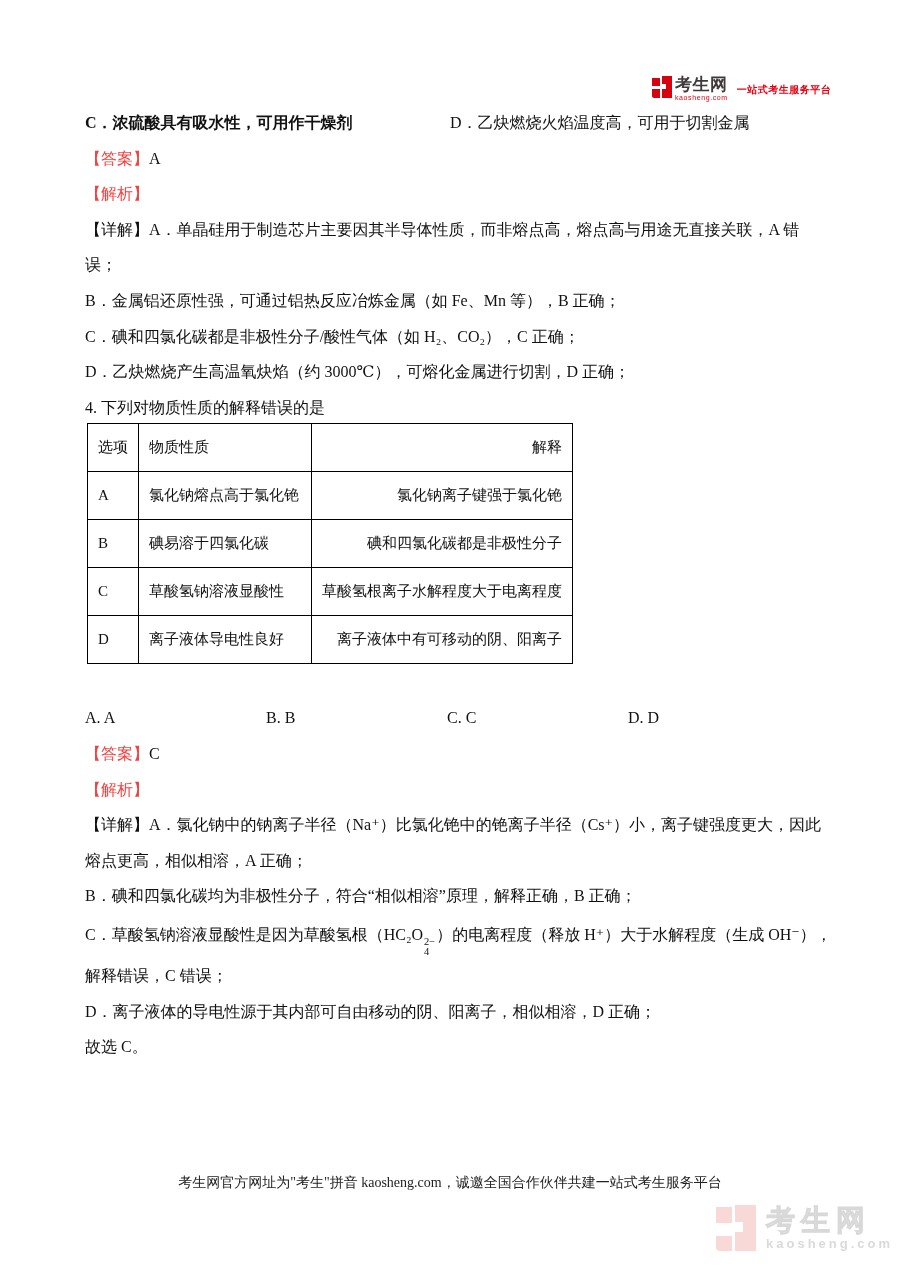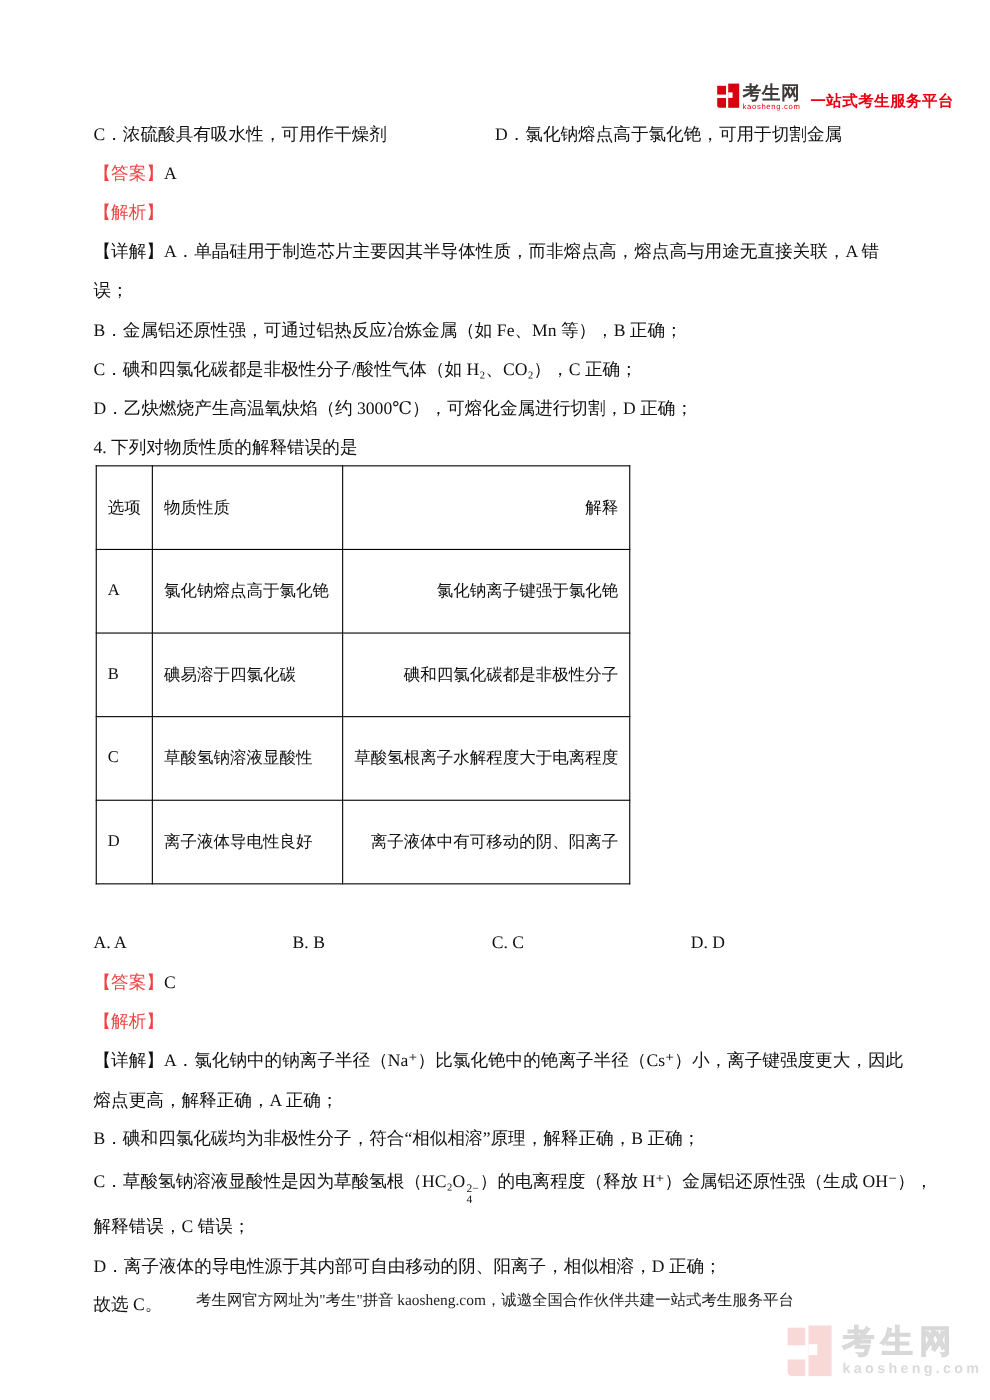--- a/index.html
+++ b/index.html
@@ -13,30 +13,30 @@
   .ks-icon{position:relative;flex:0 0 auto;}
   .ks-icon div{position:absolute;}
   .icon-s{width:20px;height:22px;}
   .icon-s .b1{left:0;top:2px;width:8px;height:8px;background:#d7000f;}
   .icon-s .b2{left:0;top:13px;width:8px;height:9px;background:#d7000f;border-radius:0 0 0 2px;}
   .icon-s .b3{left:10px;top:0;width:10px;height:22px;background:#d7000f;}
   .icon-s .b4{left:10px;top:8px;width:4px;height:5px;background:#ffffff;}
   .brand-col{display:flex;flex-direction:column;margin-left:3px;font-family:"Liberation Sans","DejaVu Sans",sans-serif;}
   .brand{font-size:17px;font-weight:bold;color:#3f3a39;line-height:17px;letter-spacing:0.5px;}
   .domain{font-size:7px;color:#e60012;letter-spacing:0.6px;line-height:8px;margin-top:1px;}
-  .slogan{font-family:"Liberation Sans","DejaVu Sans",sans-serif;font-size:14px;font-weight:bold;color:#e60012;margin:7px 0 0 9px;letter-spacing:0.5px;}
+  .slogan{font-family:"Liberation Sans","DejaVu Sans",sans-serif;font-size:10px;font-weight:bold;color:#e60012;margin:7px 0 0 9px;letter-spacing:0.5px;}
   
   .content{position:absolute;left:85px;top:105px;width:740px;}
   .line{min-height:35.6px;line-height:35.6px;font-size:16px;white-space:nowrap;}
-  .line .cell-left{display:inline-block;width:365px;}
+  .line .cell-left{display:inline-block;width:365px;font-weight:bold;}
   .blue{color:#ef4444;}
   .opt{display:inline-block;width:181px;}
   
   table.qtable{border-collapse:collapse;margin:-2px 0 0 2px;}
-  table.qtable td{border:1.5px solid #000;height:47px;font-size:15px;padding:14px 10px;vertical-align:middle;white-space:nowrap;}
+  table.qtable td{border:1.5px solid #000;height:47px;font-size:15px;padding:0 10px;vertical-align:middle;white-space:nowrap;}
   td.c0{width:28px;}
   td.c1{width:152px;}
   td.c2{width:218px;text-align:right;}
   .after-table{margin-top:36px;}
   
   .stack{display:inline-flex;flex-direction:column;vertical-align:-5px;line-height:1;font-size:10.5px;text-align:left;margin:0 1px;}
   .stack .sp{display:block;}
   .line.formula{line-height:42px;}
   
   .footer{position:absolute;left:0;top:1170px;width:900px;text-align:center;font-size:14px;color:#222;line-height:26px;}
@@ -62,21 +62,21 @@
       <div class="b4"></div>
   </div>
   <div class="brand-col">
     <span class="brand">考生网</span>
     <span class="domain">kaosheng.com</span>
   </div>
   <span class="slogan">一站式考生服务平台</span>
 </div>
 
 <div class="content">
-    <div class="line"><span class="cell-left">C．浓硫酸具有吸水性，可用作干燥剂</span><span>D．氯化钠熔点高于氯化铯，可用于切割金属</span></div>
+    <div class="line"><span class="cell-left">C．浓硫酸具有吸水性，可用作干燥剂</span><span>D．乙炔燃烧火焰温度高，可用于切割金属</span></div>
     <div class="line"><span class="blue">【答案】</span><span>A</span></div>
     <div class="line"><span class="blue">【解析】</span><span></span></div>
     <div class="line"><span>【详解】A．单晶硅用于制造芯片主要因其半导体性质，而非熔点高，熔点高与用途无直接关联，A 错</span></div>
     <div class="line"><span>误；</span></div>
     <div class="line"><span>B．金属铝还原性强，可通过铝热反应冶炼金属（如 Fe、Mn 等），B 正确；</span></div>
     <div class="line"><span>C．碘和四氯化碳都是非极性分子/酸性气体（如 H₂、CO₂），C 正确；</span></div>
     <div class="line"><span>D．乙炔燃烧产生高温氧炔焰（约 3000℃），可熔化金属进行切割，D 正确；</span></div>
     <div class="line"><span>4. 下列对物质性质的解释错误的是</span></div>
     <table class="qtable">
       <tbody>
@@ -104,26 +104,26 @@
           <td class="c0"><span>D</span></td>
           <td class="c1"><span>离子液体导电性良好</span></td>
           <td class="c2"><span>离子液体中有可移动的阴、阳离子</span></td>
         </tr>
       </tbody>
     </table>
     <div class="line after-table"><span class="opt">A. A</span><span class="opt">B. B</span><span class="opt">C. C</span><span class="opt">D. D</span></div>
     <div class="line"><span class="blue">【答案】</span><span>C</span></div>
     <div class="line"><span class="blue">【解析】</span><span></span></div>
     <div class="line"><span>【详解】A．氯化钠中的钠离子半径（Na⁺）比氯化铯中的铯离子半径（Cs⁺）小，离子键强度更大，因此</span></div>
-    <div class="line"><span>熔点更高，解释正确，A 正确；</span></div>
+    <div class="line"><span>熔点更高，相似相溶，A 正确；</span></div>
     <div class="line"><span>B．碘和四氯化碳均为非极性分子，符合“相似相溶”原理，解释正确，B 正确；</span></div>
     <div class="line formula"><span>C．草酸氢钠溶液显酸性是因为草酸氢根（HC₂O</span><span class="stack">
         <span class="sp">2−</span>
         <span class="sp">4</span>
-      </span><span>）的电离程度（释放 H⁺）金属铝还原性强（生成 OH⁻），</span></div>
+      </span><span>）的电离程度（释放 H⁺）大于水解程度（生成 OH⁻），</span></div>
     <div class="line"><span>解释错误，C 错误；</span></div>
     <div class="line"><span>D．离子液体的导电性源于其内部可自由移动的阴、阳离子，相似相溶，D 正确；</span></div>
     <div class="line"><span>故选 C。</span></div>
   </div>
 
 <div class="footer">考生网官方网址为"考生"拼音 kaosheng.com，诚邀全国合作伙伴共建一站式考生服务平台</div>
 
 <div class="watermark">
   <div class="ks-icon icon-l">
     <div class="b1"></div>

